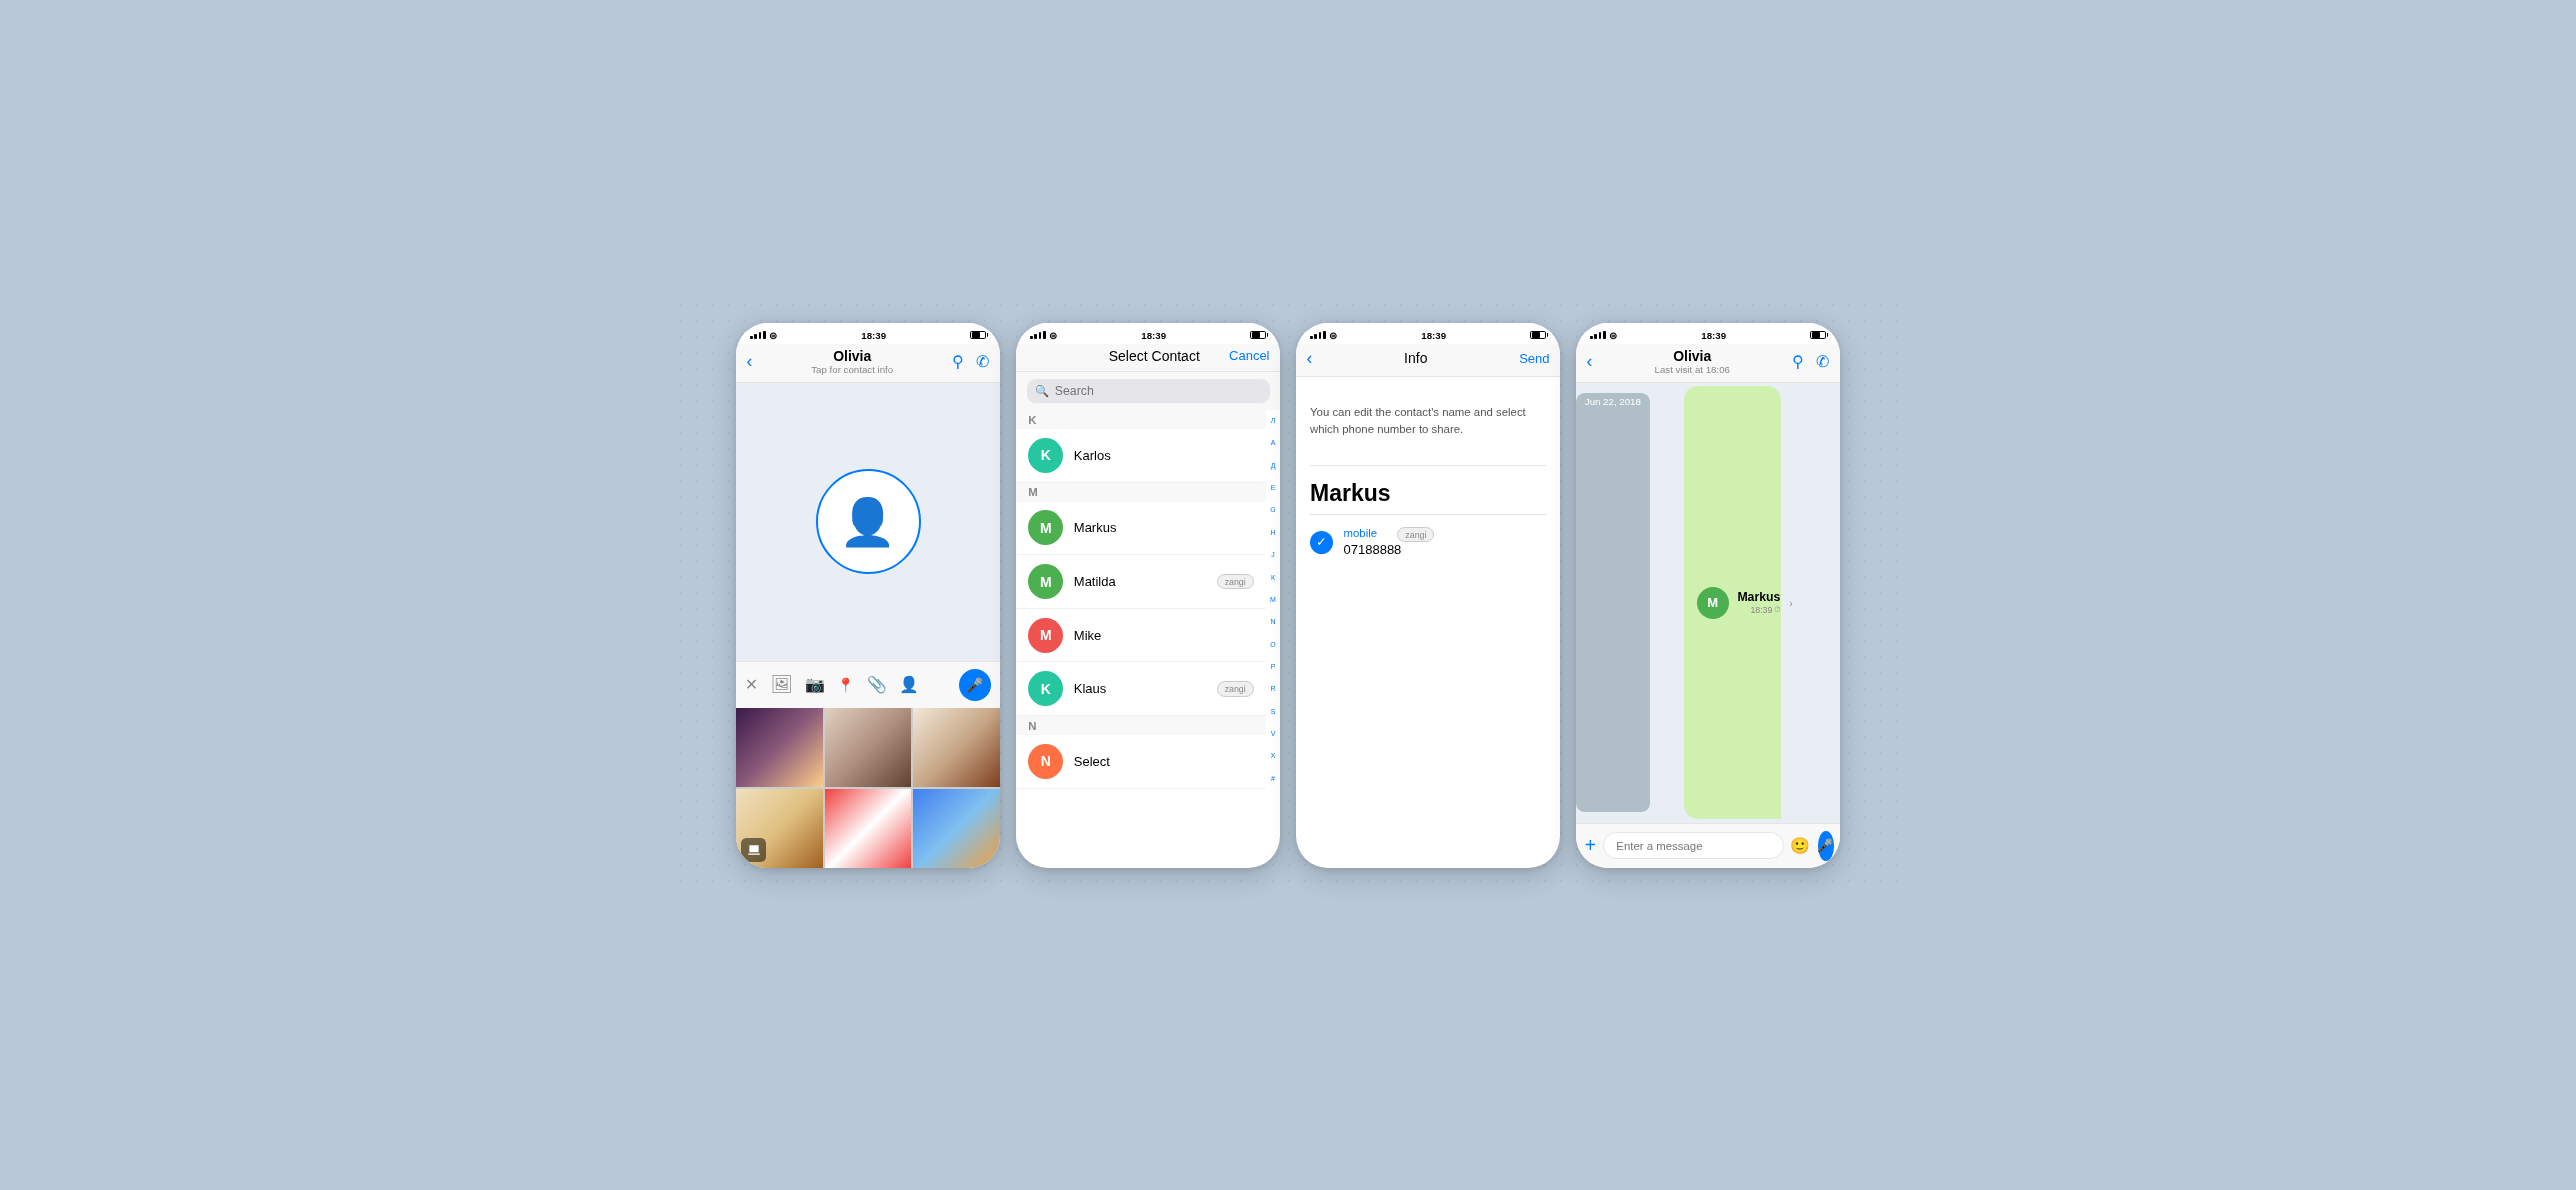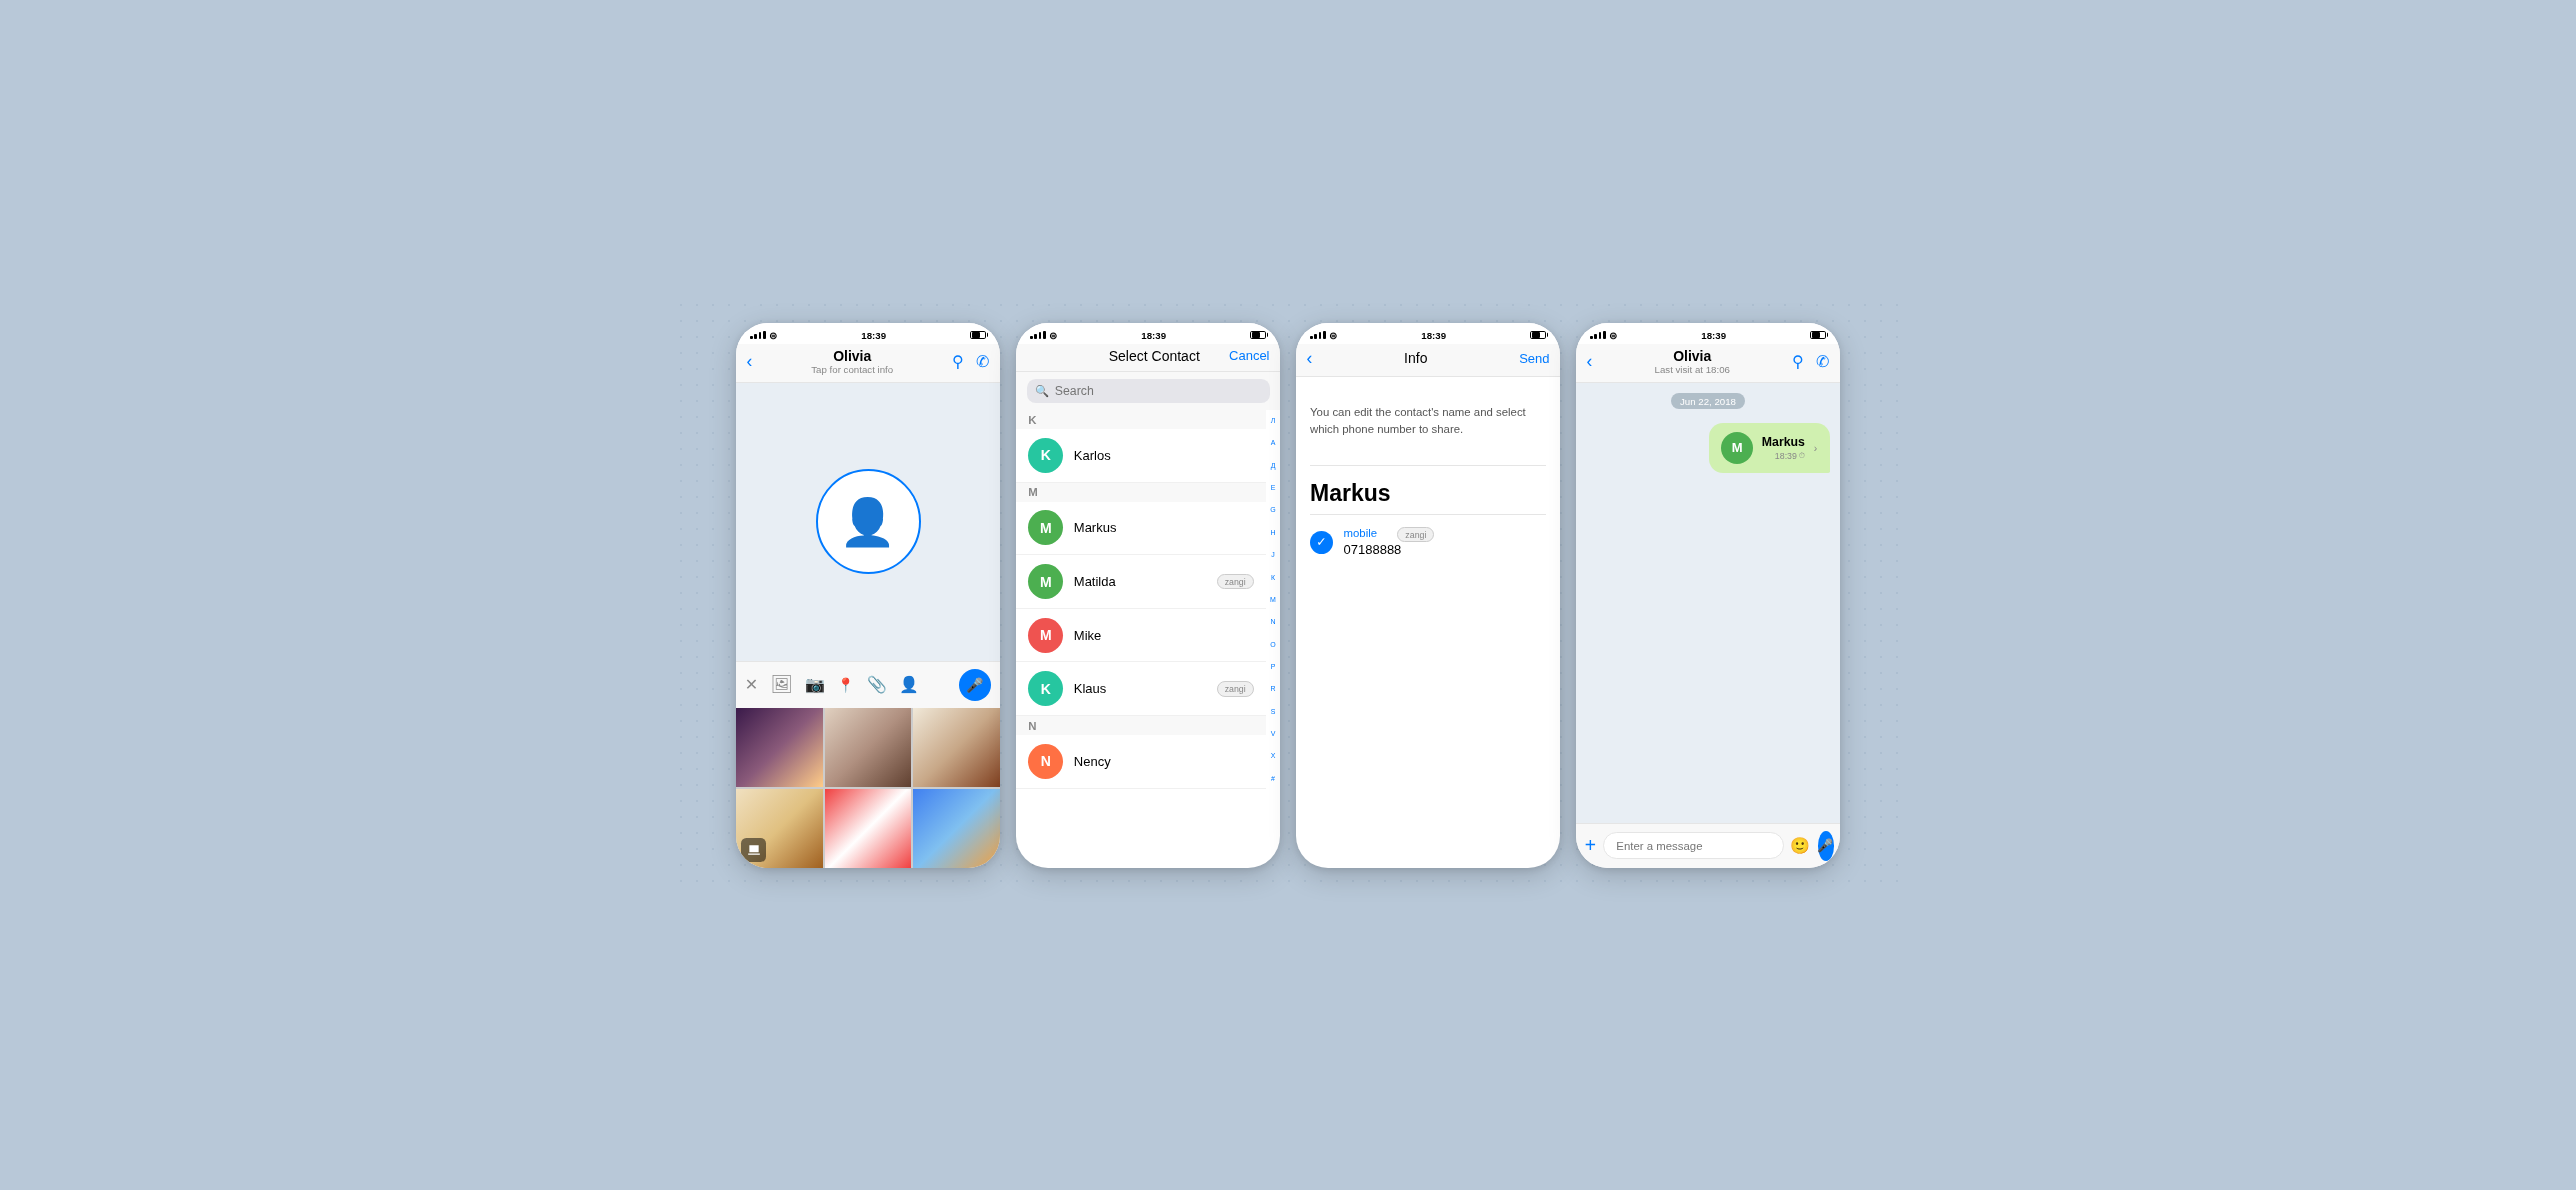--- a/index.html
+++ b/index.html
@@ -132,21 +132,21 @@
       align-items: center;
       gap: 12.3px;
       color: #007aff;
       font-size: 16px;
     }
     
     .chat-area {
       flex: 1;
       background: #e8eef4;
       display: flex;
-      flex-direction: column;
+      flex-direction: row;
       overflow: hidden;
       position: relative;
     }
     
     .toolbar {
       display: flex;
       align-items: center;
       padding: 7px 8.8px;
       background: #f8f8f8;
       border-top: 0.9px solid #e5e5e5;
@@ -603,21 +603,21 @@
           </div>
           <div class="contact-item">
             <div class="contact-avatar av-teal">K</div>
             <span class="contact-name">Klaus</span>
             <span class="zangi-badge">zangi</span>
           </div>
 
           <div class="section-header">N</div>
           <div class="contact-item">
             <div class="contact-avatar av-orange">N</div>
-            <span class="contact-name">Nency</span>
+            <span class="contact-name">Select</span>
           </div>
         </div>
 
         <div class="alpha-index">
           <span>Л</span>
           <span>А</span>
           <span>Д</span>
           <span>Е</span>
           <span>G</span>
           <span>Н</span>

